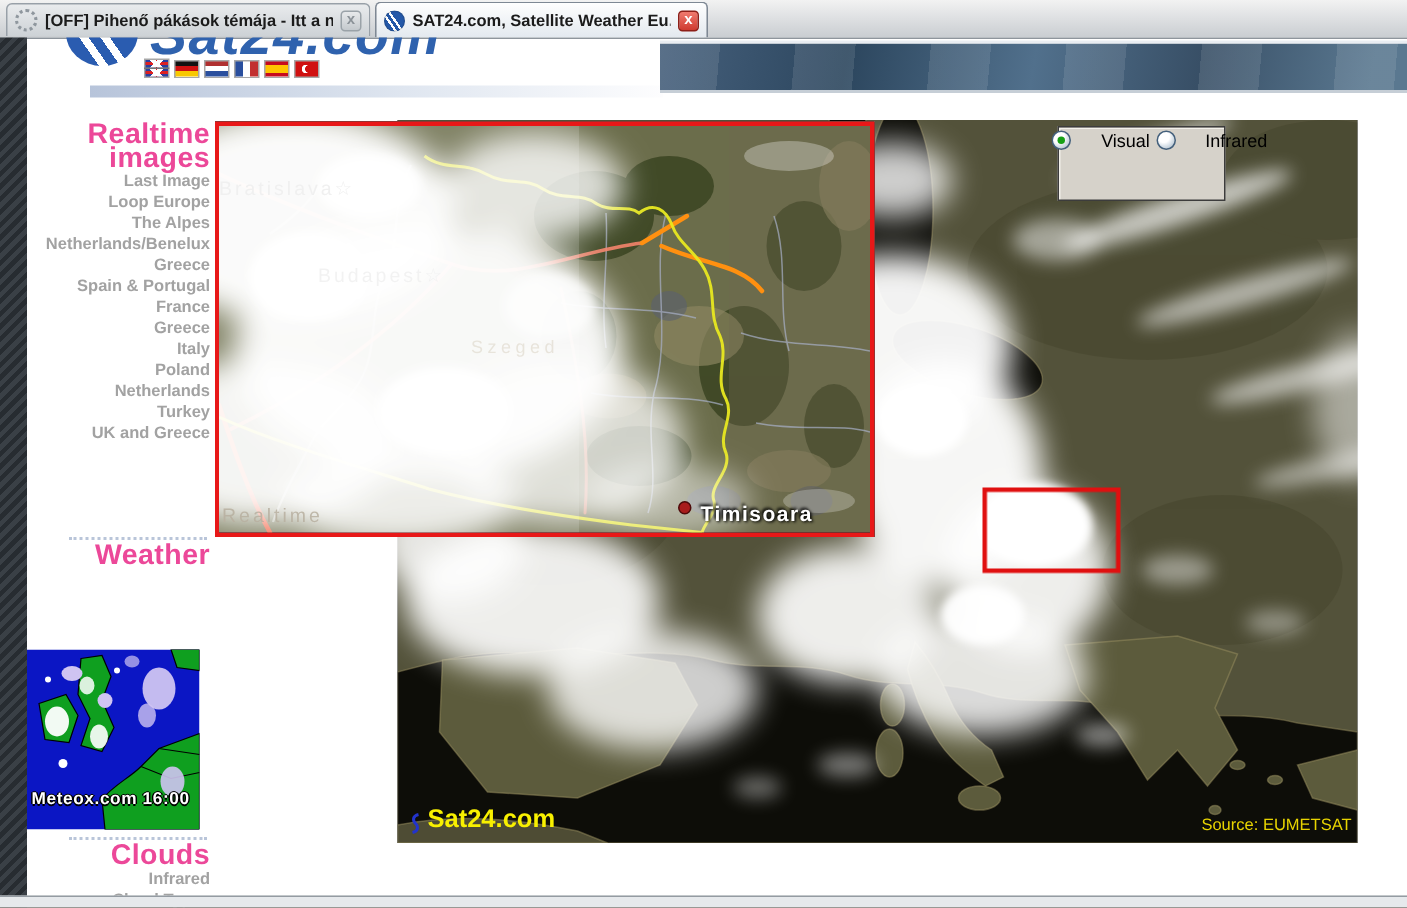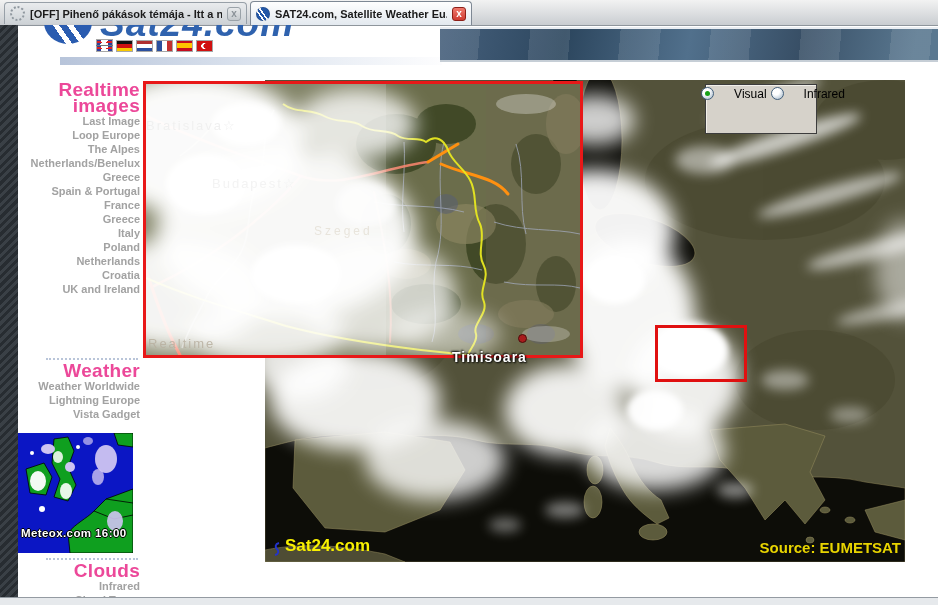--- a/index.html
+++ b/index.html
@@ -72,21 +72,21 @@
   .t-light{color:#a9b2dd;}
   .dotted{position:absolute;left:46px;width:92px;border-top:2px dotted #b9c5d9;}
   .meteox{position:absolute;left:18px;top:433px;width:115px;height:120px;}
   .meteox-cap{position:absolute;left:3px;bottom:14px;font-size:11.5px;font-weight:bold;color:#fff;
      text-shadow:-1px 0 #000,1px 0 #000,0 -1px #000,0 1px #000;letter-spacing:.4px;}
 
   
   .mainmap{position:absolute;left:265px;top:80px;width:640px;height:482px;background:#14140d;overflow:hidden;}
   .watermark{position:absolute;left:8px;bottom:6px;font-size:17px;font-weight:bold;color:#f8f000;
              display:flex;align-items:flex-end;gap:4px;}
-  .src-credit{position:absolute;right:4px;bottom:6px;font-size:15px;font-weight:bold;color:#e8d400;}
+  .src-credit{position:absolute;right:4px;bottom:6px;font-size:11px;font-weight:normal;color:#e8d400;}
   .redbox{position:absolute;left:655px;top:325px;width:86px;height:51px;border:3px solid #e01010;}
 
   .mode-panel{position:absolute;left:705px;top:84px;width:112px;height:50px;background:#d6d2ca;
       border:1px solid #3c3c3c;box-shadow:inset 1px 1px 0 #f2f0ea;box-sizing:border-box;
       display:flex;flex-direction:row;justify-content:center;gap:4px;padding-left:24px;}
   .mode-row{display:flex;align-items:center;gap:20px;height:17px;cursor:pointer;}
   .radio{width:13px;height:13px;border-radius:50%;border:1px solid #44607c;box-sizing:border-box;
      background:radial-gradient(circle at 35% 30%,#fff 0 35%,#d7e0e8 60%,#9db0c0);
      display:flex;align-items:center;justify-content:center;}
   .radio.selected::after{content:"";width:5px;height:5px;border-radius:50%;background:#17a017;}
@@ -95,21 +95,21 @@
   
   .inset{position:absolute;left:143px;top:81px;width:434px;height:271px;border:3px solid #e81818;
          background:#0f172a;overflow:visible;}
   .inset svg{position:absolute;left:0;top:0;}
   .city{position:absolute;color:#f0f0f0;font-size:13px;letter-spacing:2px;white-space:nowrap;}
   .star{font-size:13px;letter-spacing:0;}
   .lbl-bratislava{left:0px;top:34px;}
   .lbl-budapest{left:66px;top:92px;opacity:.8;}
   .lbl-szeged{left:168px;top:140px;opacity:.5;color:#d8d0c0;letter-spacing:3px;font-size:12px;}
   .lbl-croatia{left:2px;top:252px;color:#b8b0a0;opacity:.85;}
-  .lbl-timisoara{left:306px;top:250px;display:flex;align-items:flex-end;gap:6px;letter-spacing:1px;flex-direction:column;}
+  .lbl-timisoara{left:306px;top:250px;display:flex;align-items:flex-start;gap:6px;letter-spacing:1px;}
   .lbl-timisoara .t-name{font-weight:bold;font-size:14px;color:#fff;
       text-shadow:1px 1px 2px #000,-1px -1px 2px #000;}
   .t-dot{width:9px;height:9px;border-radius:50%;background:#a81c1c;border:1.5px solid #4d0a0a;box-sizing:border-box;}
 </style>
 </head>
 <body>
 
 <div id="stage">
 
   <div class="tabbar">
@@ -153,35 +153,30 @@
         <div class="side-link">Loop Europe</div>
         <div class="side-link">The Alpes</div>
         <div class="side-link">Netherlands/Benelux</div>
         <div class="side-link">Greece</div>
         <div class="side-link">Spain &amp; Portugal</div>
         <div class="side-link">France</div>
         <div class="side-link">Greece</div>
         <div class="side-link">Italy</div>
         <div class="side-link">Poland</div>
         <div class="side-link">Netherlands</div>
-        <div class="side-link">Croatia</div>
-        <div class="side-link">UK and Ireland</div>
+        <div class="side-link">Turkey</div>
+        <div class="side-link">UK and Greece</div>
       </div>
   </div>
 
 
   <div class="dotted" style="top:358px;"></div>
 
   <div class="side" style="top:363px;">
     <div class="side-title">Weather</div>
-    <div>
-        <div class="side-link">Weather Worldwide</div>
-        <div class="side-link">Lightning Europe</div>
-        <div class="side-link">Vista Gadget</div>
-      </div>
   </div>
 
   <div class="meteox">
     <svg width="115" height="120" viewBox="0 0 115 120">
       <rect width="115" height="120" fill="#0b16c4"></rect>
       <g fill="#0f9f1f" stroke="#000" stroke-width="0.8">
         <path d="M8,36 L26,30 L34,44 L28,62 L12,60 Z"></path>
         <path d="M36,6 L50,4 L56,18 L50,34 L58,52 L50,68 L36,64 L42,46 L34,30 Z"></path>
         <path d="M52,120 L50,100 C58,90 68,86 76,78 L88,66 L115,56 L115,120 Z"></path>
         <path d="M96,0 L115,0 L115,14 L100,12 Z"></path>

